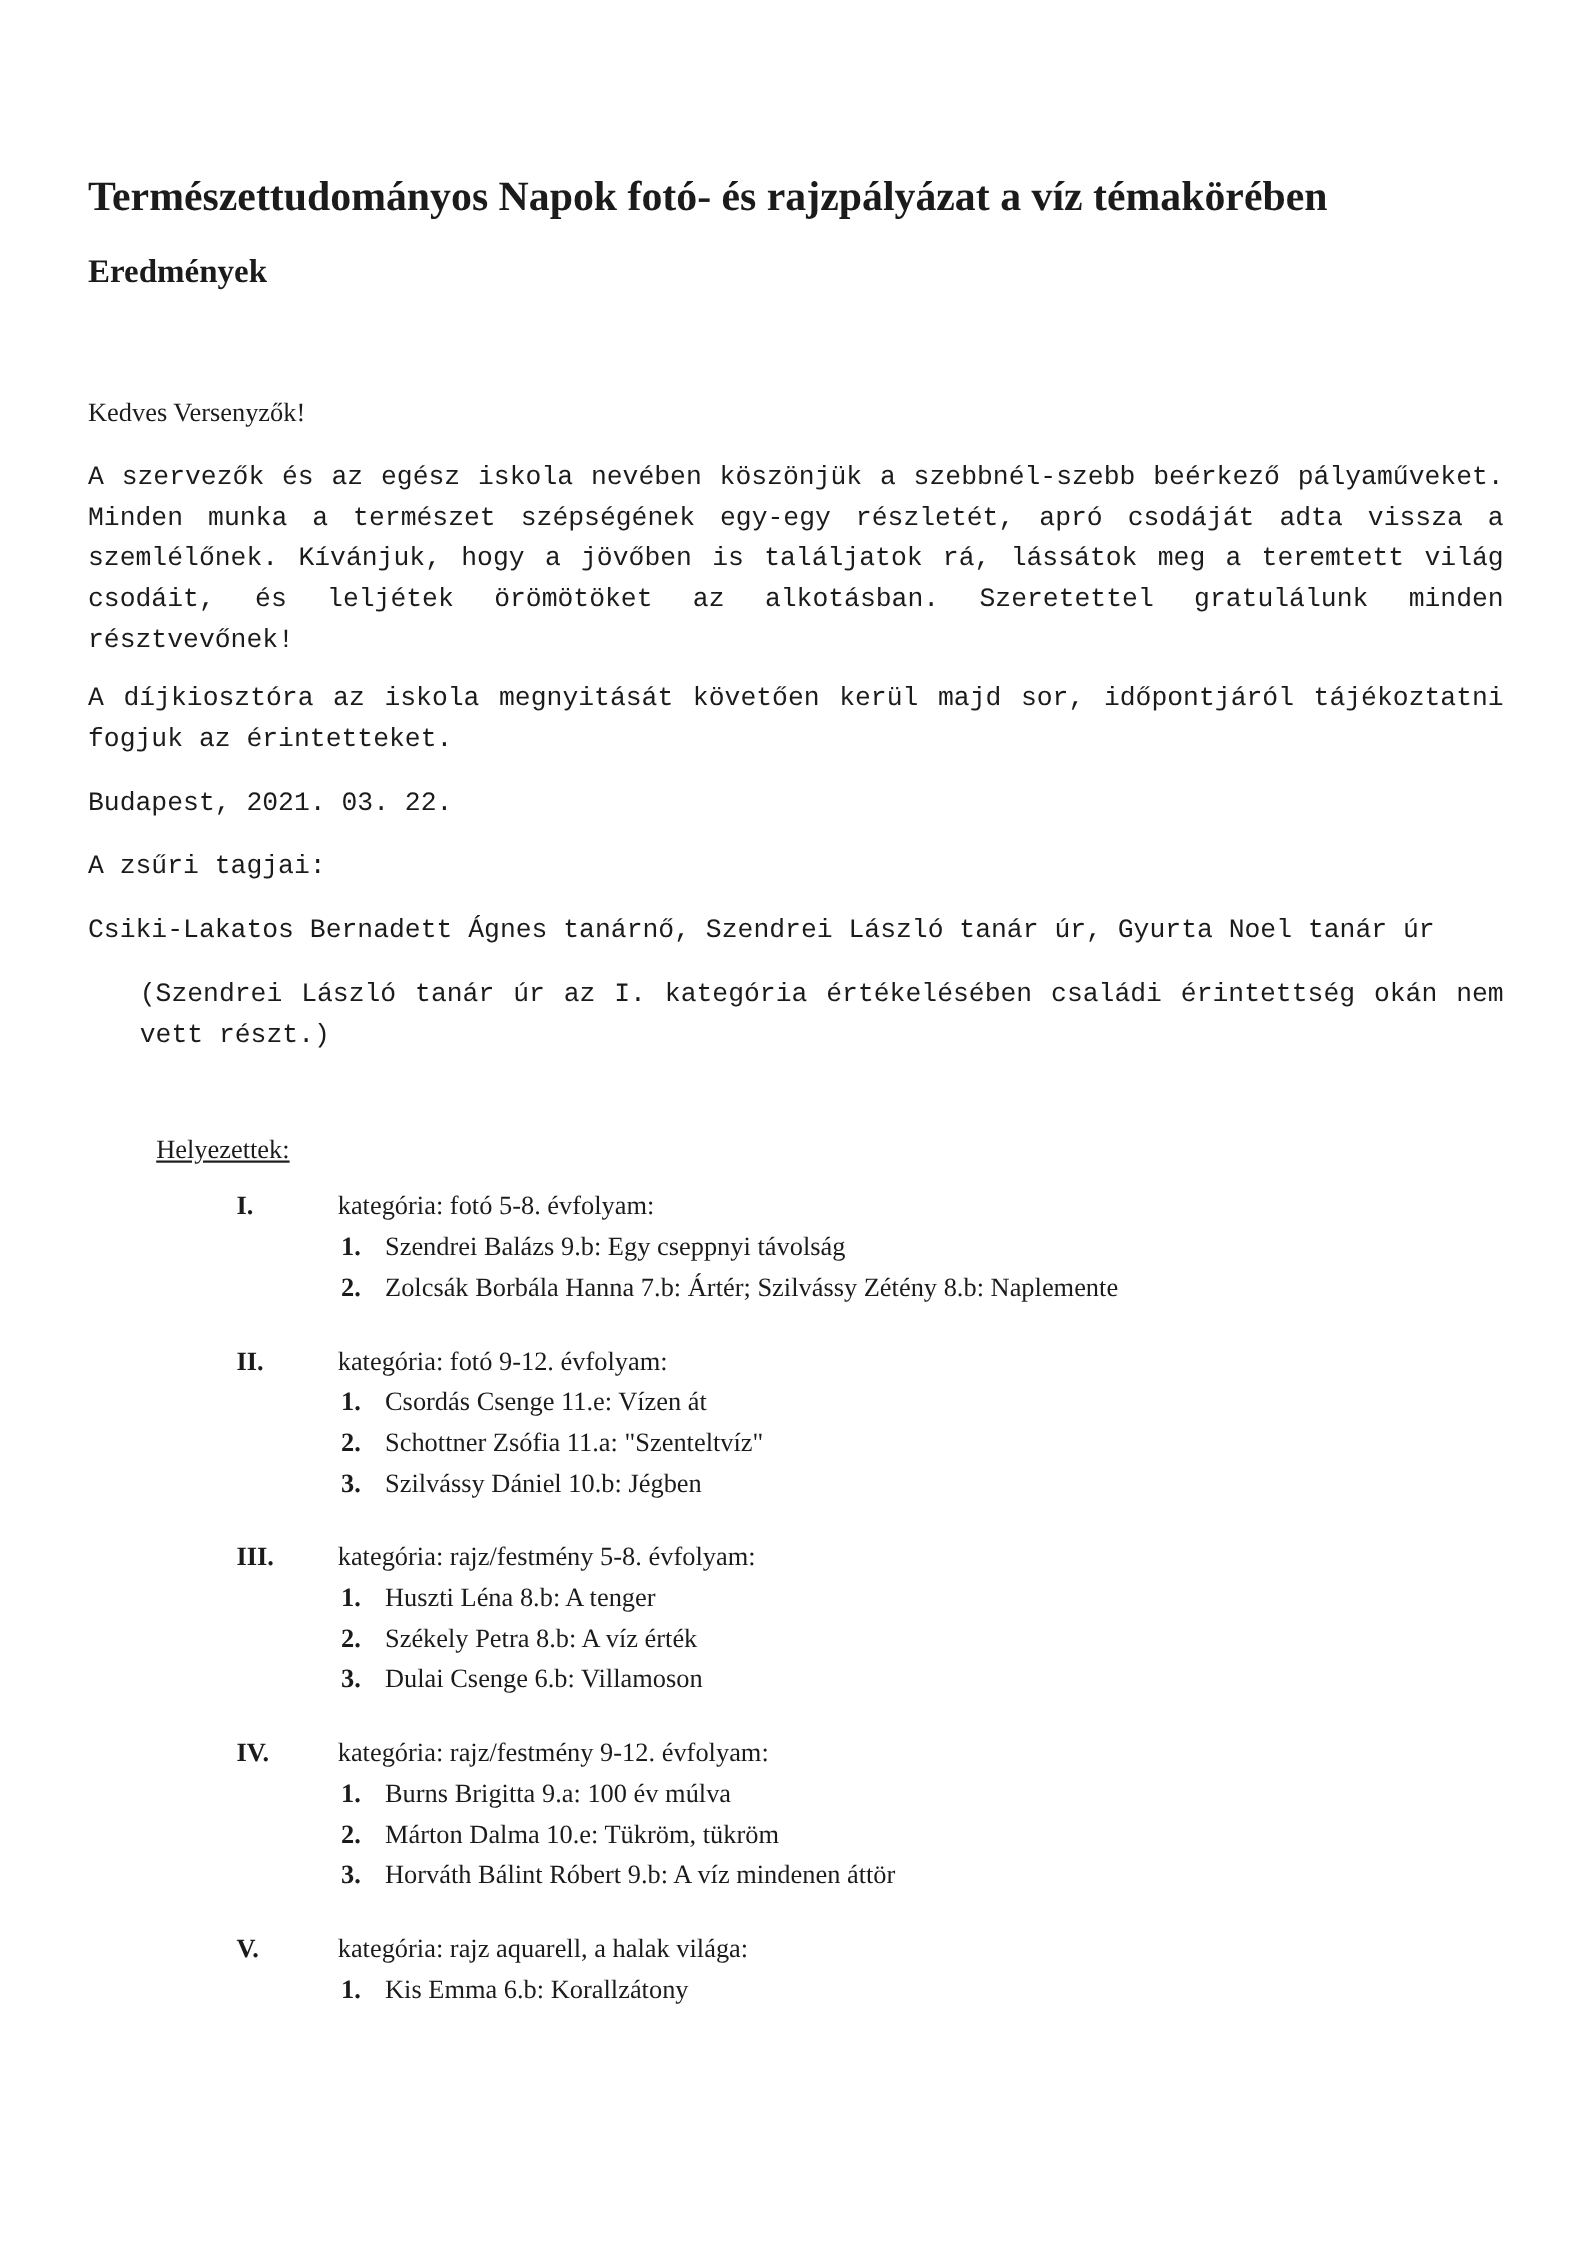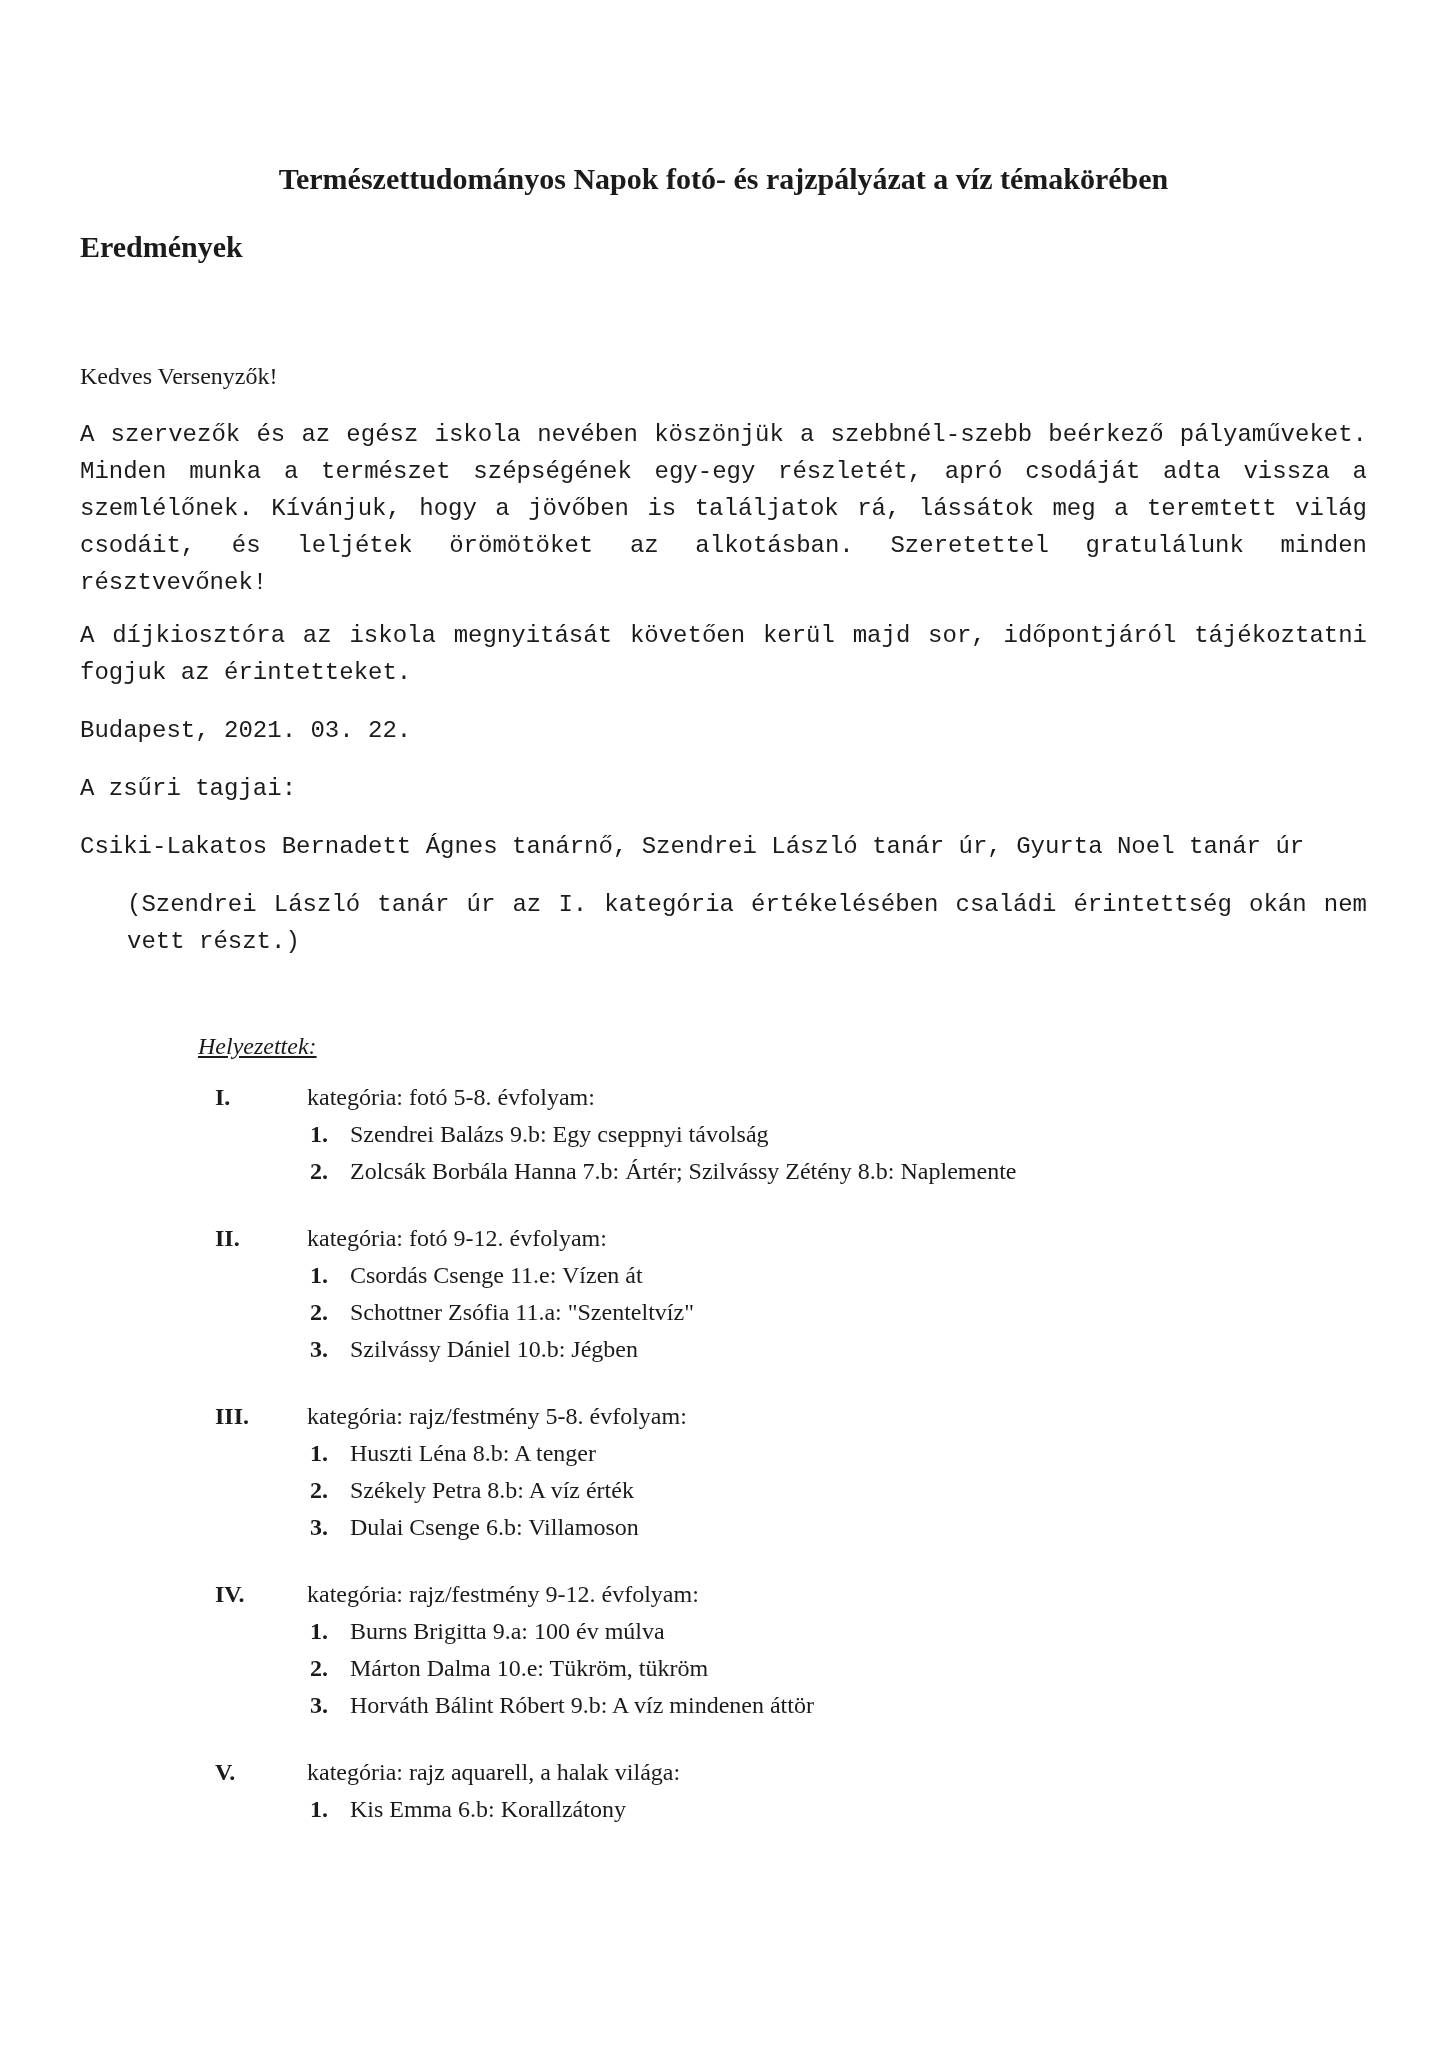--- a/index.html
+++ b/index.html
@@ -16,24 +16,23 @@
     box-sizing: border-box;
     padding: 158px 80px 0 80px;
     font-family: "Liberation Serif", "DejaVu Serif", serif;
     font-size: 24px;
     line-height: 37px;
     color: #1b1b1b;
     overflow: hidden;
   }
   .doc-title {
     margin: 0;
-    font-size: 30px;
+    font-size: 38px;
     line-height: 42px;
     font-weight: bold;
-    text-align: center;
   }
   .doc-subtitle {
     margin: 26px 0 0 0;
     font-size: 30px;
     line-height: 42px;
     font-weight: bold;
   }
   .greeting {
     margin: 90px 0 21px 0;
   }
@@ -43,22 +42,21 @@
     font-family: Liberation Mono, monospace;
   }
   .para-multi {
     margin-bottom: 16px;
   }
   .jury-note {
     margin-bottom: 68px;
     margin-left: 47px;
   }
   .results-heading {
-    margin: 0 0 14px 118px;
-    font-style: italic;
+    margin: 0 0 14px 62px;
   }
   .results-heading span {
     text-decoration: underline;
   }
   .category {
     margin: 0 0 30px 135px;
   }
   .cat-header {
     display: flex;
   }

